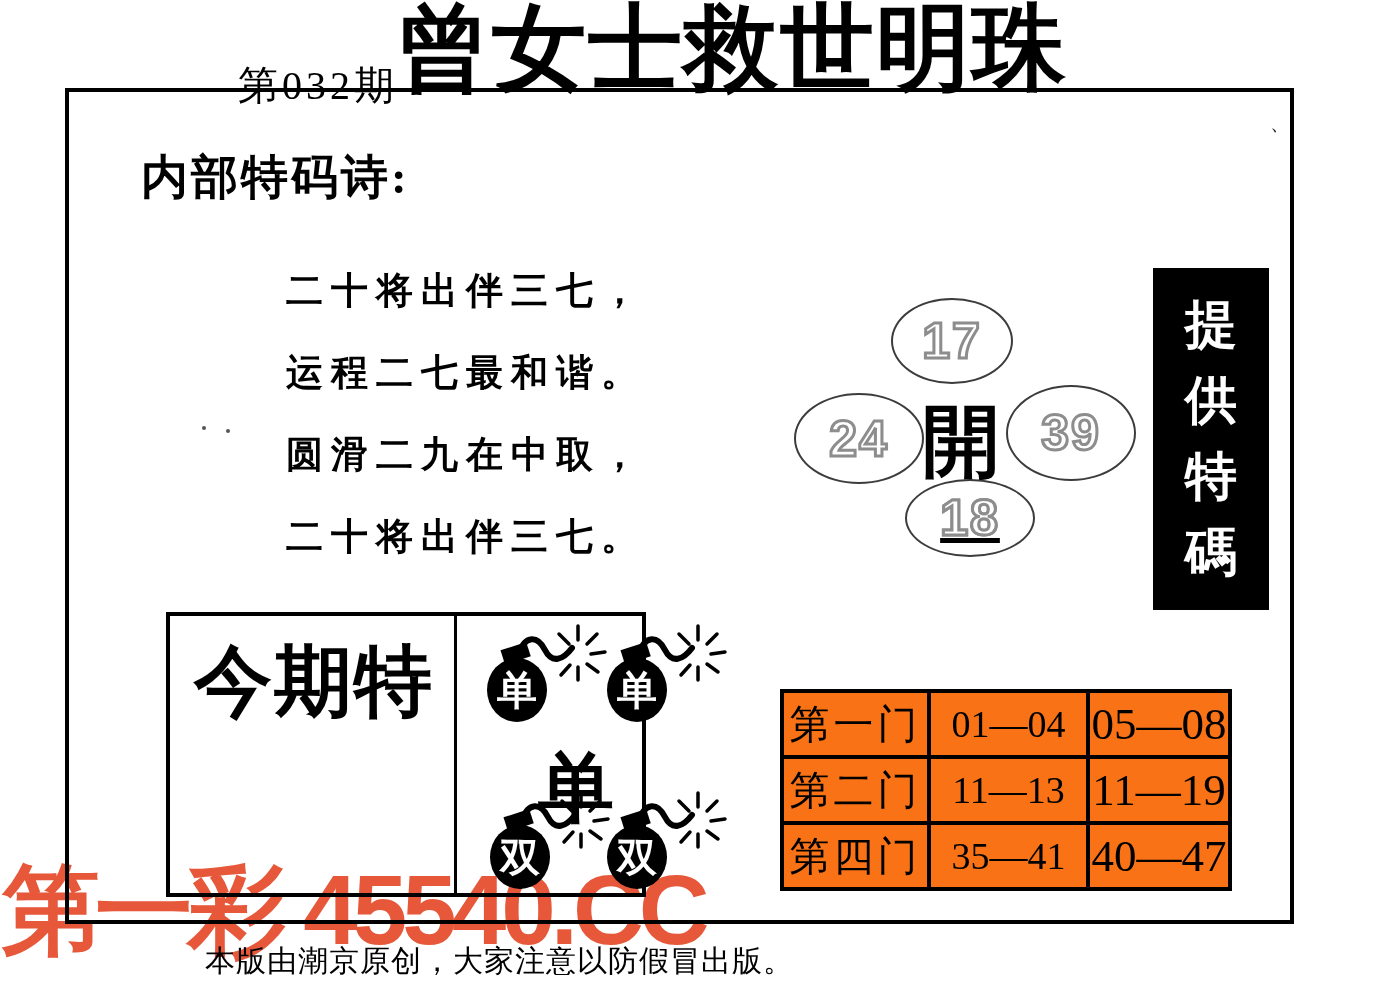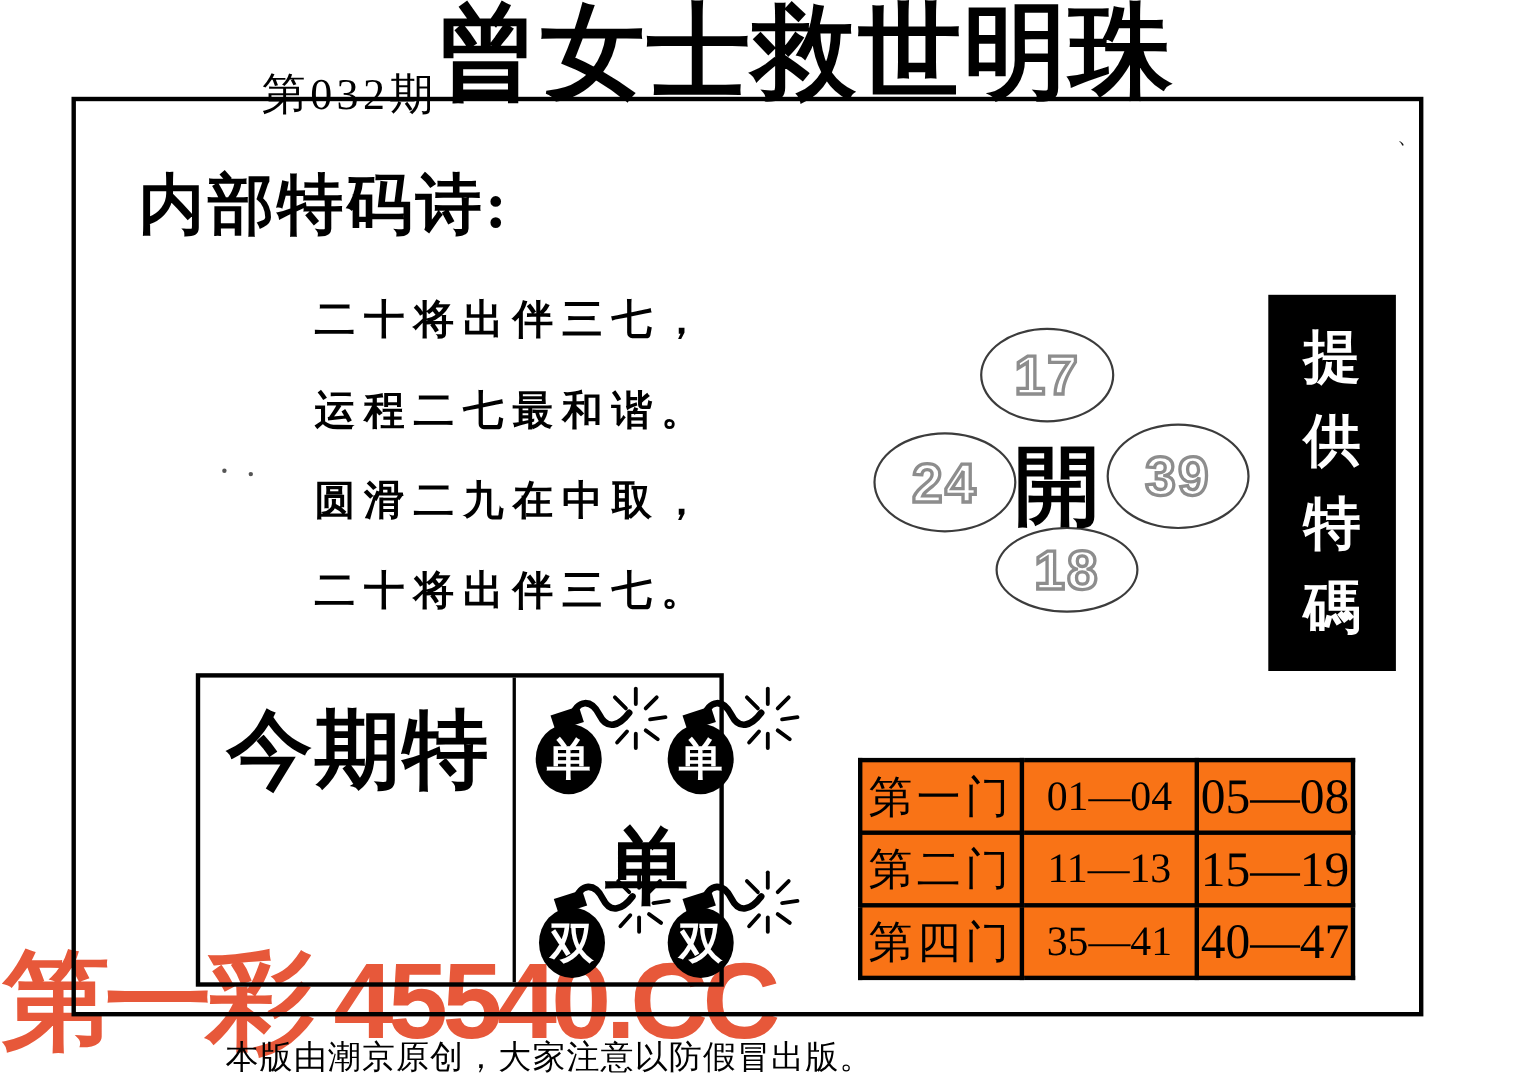--- a/index.html
+++ b/index.html
@@ -11,47 +11,47 @@
 
   
   .issue{left:238px;top:30px;font-size:40px;letter-spacing:4px;font-weight:500;margin-top:28px;}
   .main-title{left:396px;top:-4px;font-size:94px;font-weight:900;letter-spacing:2px;line-height:104px;white-space:nowrap;}
 
   
   .main-box{left:65px;top:88px;width:1221px;height:828px;border:4px solid #000;}
   .corner-mark{left:1270px;top:110px;font-size:20px;color:#111;}
 
   
-  .poem-heading{left:126px;top:146px;font-size:60px;font-weight:600;letter-spacing:3px;}
+  .poem-heading{left:141px;top:146px;font-size:47px;font-weight:600;letter-spacing:3px;}
   .poem-line{left:286px;font-size:37px;letter-spacing:8px;font-weight:700;white-space:nowrap;}
   .poem-line.l0{top:266px;} .poem-line.l1{top:348px;} .poem-line.l2{top:430px;} .poem-line.l3{top:512px;}
   .speck{width:4px;height:4px;background:#555;border-radius:50%;}
   .speck.s0{left:202px;top:426px;} .speck.s1{left:226px;top:429px;}
 
   
   .oval{border:2px solid #3c3c3c;border-radius:50%;display:flex;align-items:center;justify-content:center;}
   .oval-num{
     font-family:"Liberation Sans",sans-serif;font-weight:800;font-size:50px;color:#fff;
     -webkit-text-stroke:3px #8d8d8d;text-shadow:0 0 1px #9a9a9a;letter-spacing:2px;
   }
   .oval.top{left:891px;top:298px;width:118px;height:82px;justify-content:center;}
   .oval.left{left:794px;top:393px;width:126px;height:87px;}
   .oval.right{left:1006px;top:385px;width:126px;height:92px;}
-  .oval.bottom{left:905px;top:479px;width:126px;height:74px;}
+  .oval.bottom{left:905px;top:479px;width:126px;height:74px;text-decoration:underline;}
   .kai-char{left:922px;top:390px;font-size:78px;font-weight:900;}
 
   
   .side-banner{
     left:1153px;top:268px;width:116px;height:342px;background:#000;color:#fff;
     display:flex;flex-direction:column;align-items:center;justify-content:space-between;
     padding:22px 0;box-sizing:border-box;font-size:52px;font-weight:600;
   }
 
   
-  .pred-box{left:178px;top:612px;width:480px;height:285px;border:4px solid #000;box-sizing:border-box;}
+  .pred-box{left:166px;top:612px;width:480px;height:285px;border:4px solid #000;box-sizing:border-box;}
   .pred-divider{position:absolute;left:284px;top:0;bottom:0;width:3px;background:#000;}
   .pred-line{position:absolute;font-size:78px;font-weight:700;letter-spacing:2px;white-space:nowrap;}
   .pred-line.t1{left:24px;top:14px;}
   .pred-line.t2{left:22px;top:196px;}
   .middle-char{position:absolute;left:368px;top:122px;font-size:76px;font-weight:800;}
   .bomb{width:150px;height:130px;}
   .bomb.tl{left:475px;top:602px;} .bomb.tr{left:595px;top:602px;}
   .bomb.bl{left:478px;top:769px;} .bomb.br{left:595px;top:769px;}
   .bomb text{font-family:"Liberation Serif",serif;font-weight:700;}
 
@@ -180,21 +180,21 @@
   <table class="abs door-table">
     <tbody>
         <tr>
       <td class="c0">第一门</td>
       <td class="c1">01—04</td>
       <td class="c2">05—08</td>
     </tr>
     <tr>
       <td class="c0">第二门</td>
       <td class="c1">11—13</td>
-      <td class="c2">15—19</td>
+      <td class="c2">11—19</td>
     </tr>
     <tr>
       <td class="c0">第四门</td>
       <td class="c1">35—41</td>
       <td class="c2">40—47</td>
     </tr>
   </tbody>
     </table>
 
   <div class="abs watermark" style="color: rgb(231, 88, 58);">第一彩 45540.CC</div>

